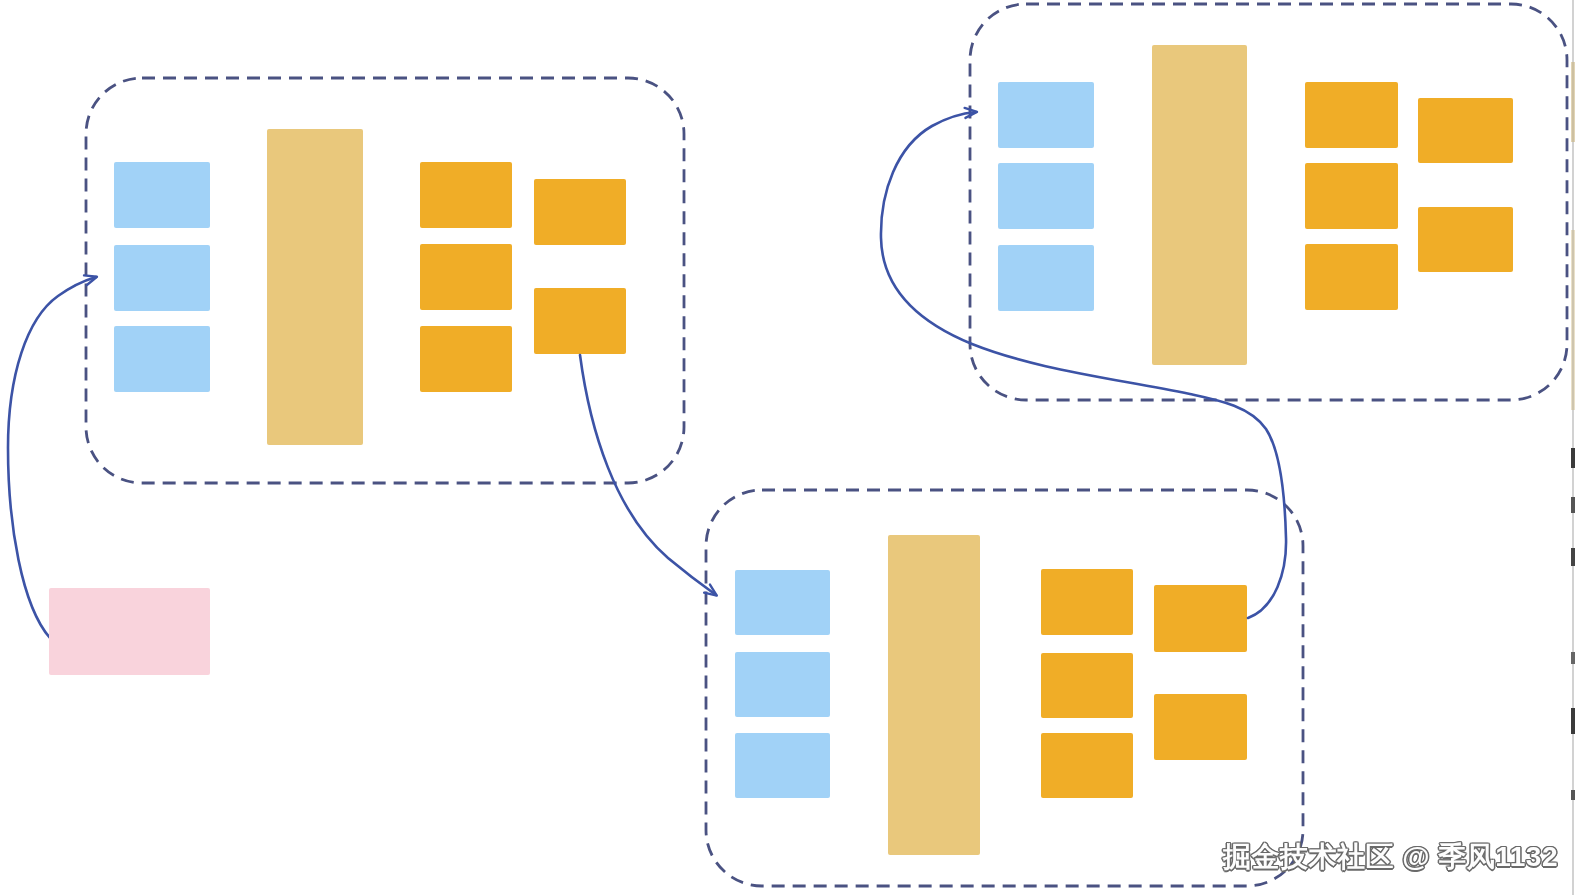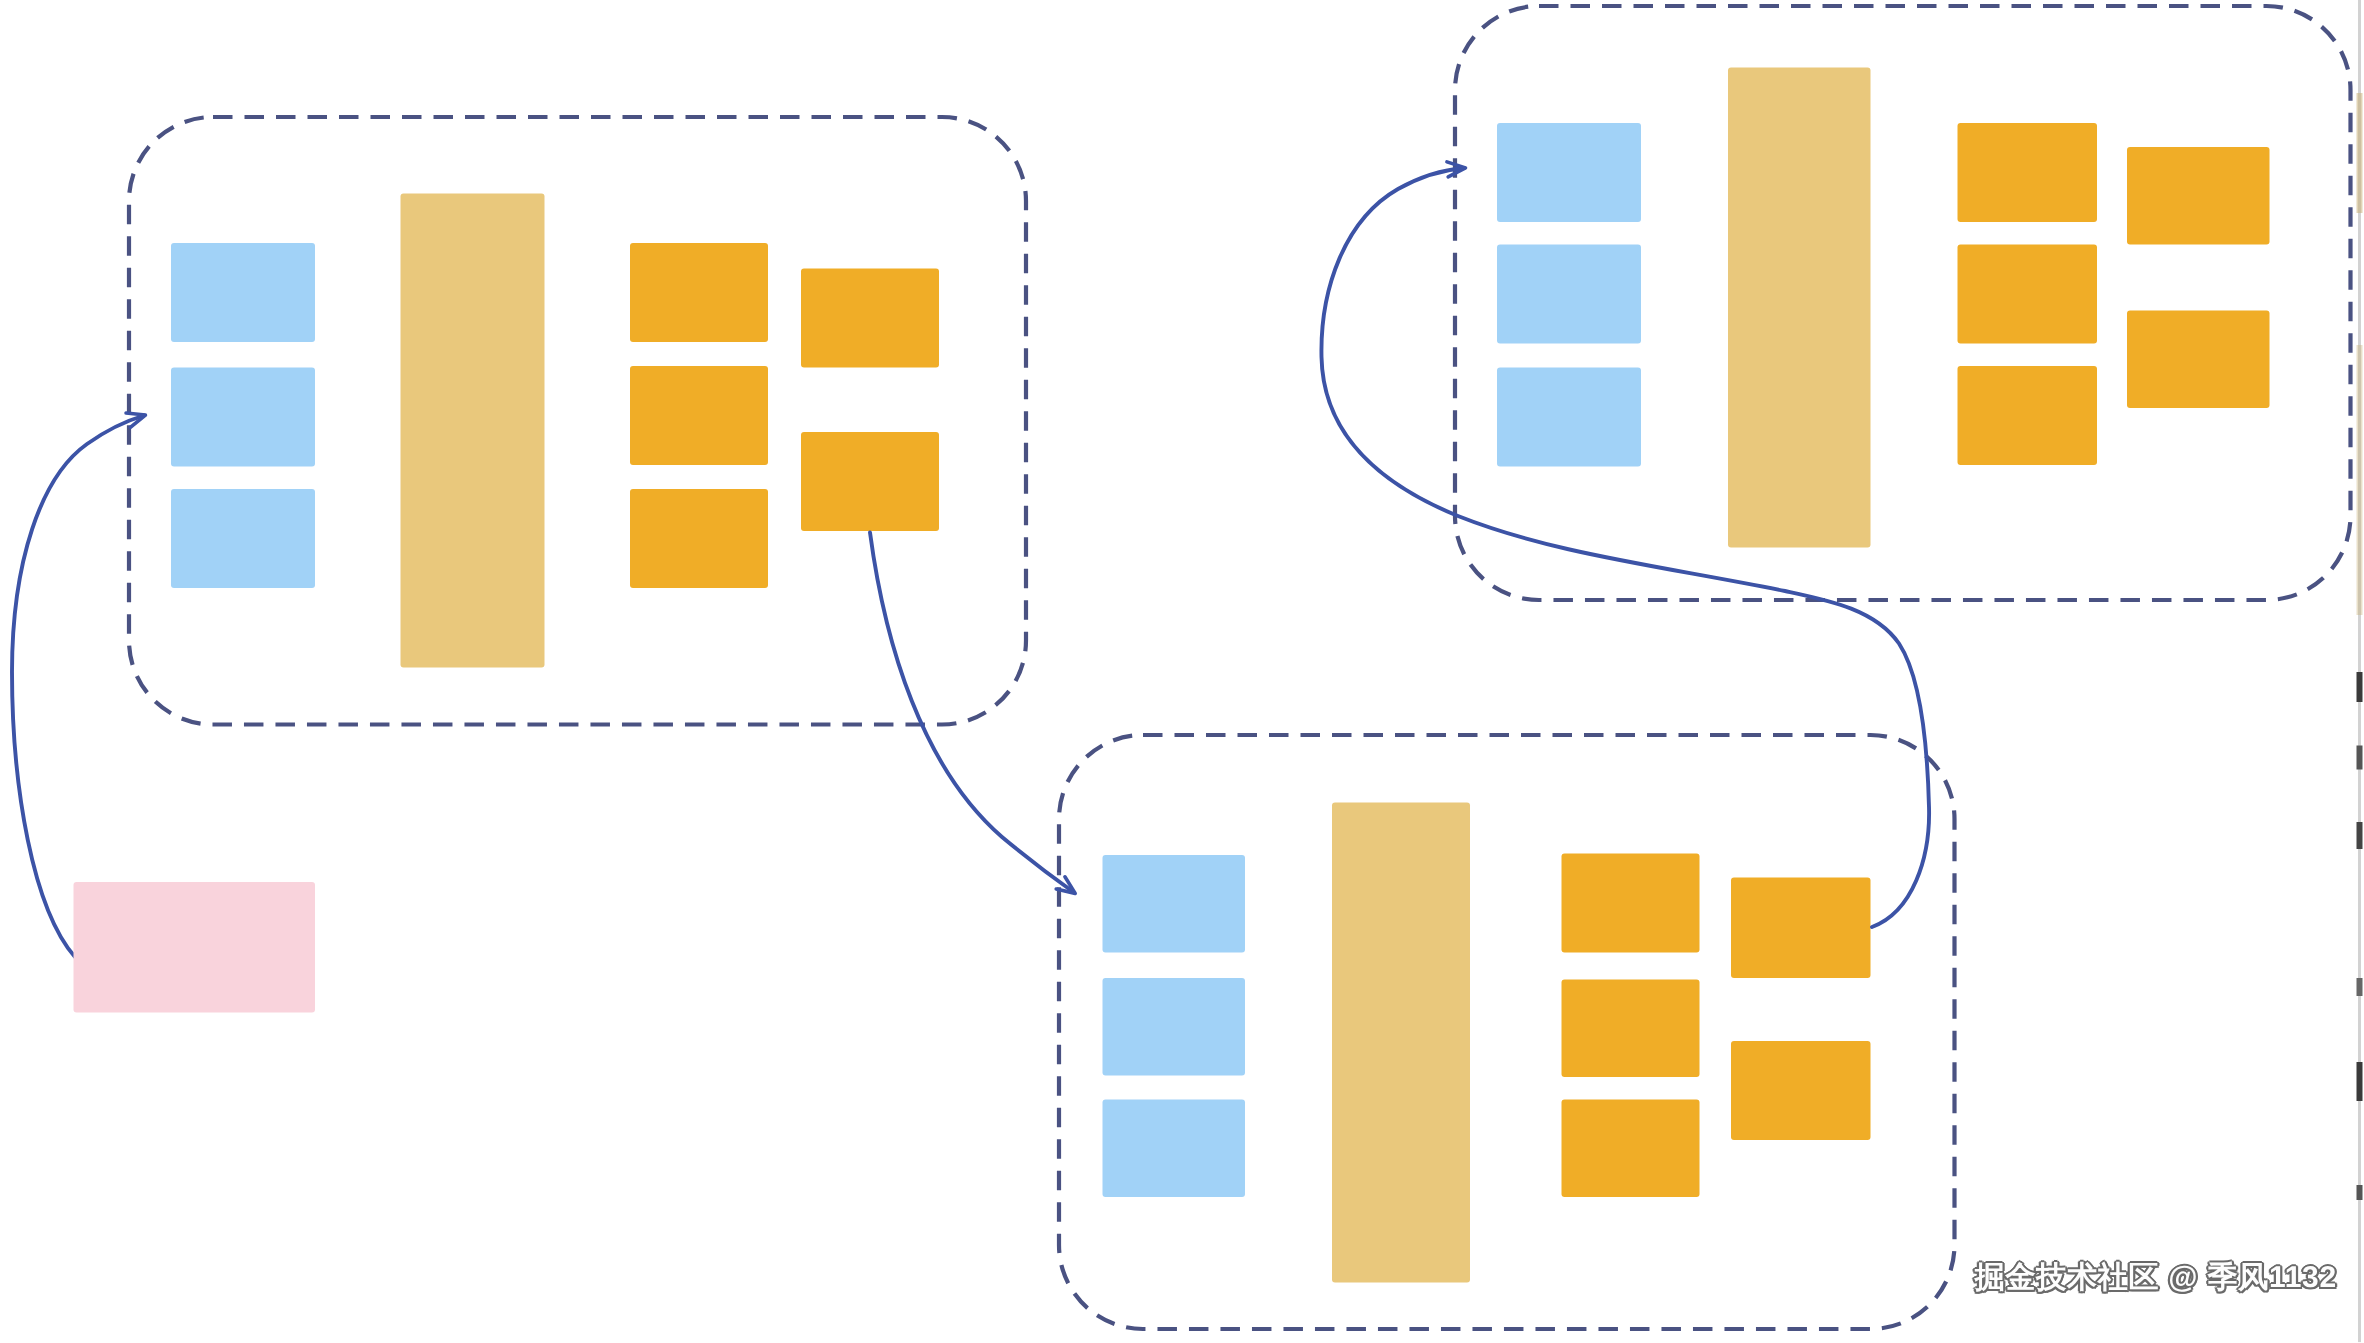--- a/index.html
+++ b/index.html
@@ -48,21 +48,21 @@
     fill: none;
     stroke: var(--line, #3C53A6);
     stroke-width: 2.4;
     stroke-linecap: round;
     stroke-linejoin: round;
   }
   .watermark {
     position: absolute;
     top: 838px;
     right: 18px;
-    font-size: 20px;
+    font-size: 28px;
     font-weight: bold;
     letter-spacing: 0.5px;
     color: #fdfdfd;
     text-shadow:
       -1.5px 0 #6a6a6a, 1.5px 0 #6a6a6a,
       0 -1.5px #6a6a6a, 0 1.5px #6a6a6a,
       -1px -1px #6a6a6a, 1px 1px #6a6a6a,
       -1px 1px #6a6a6a, 1px -1px #6a6a6a;
     white-space: nowrap;
   }

